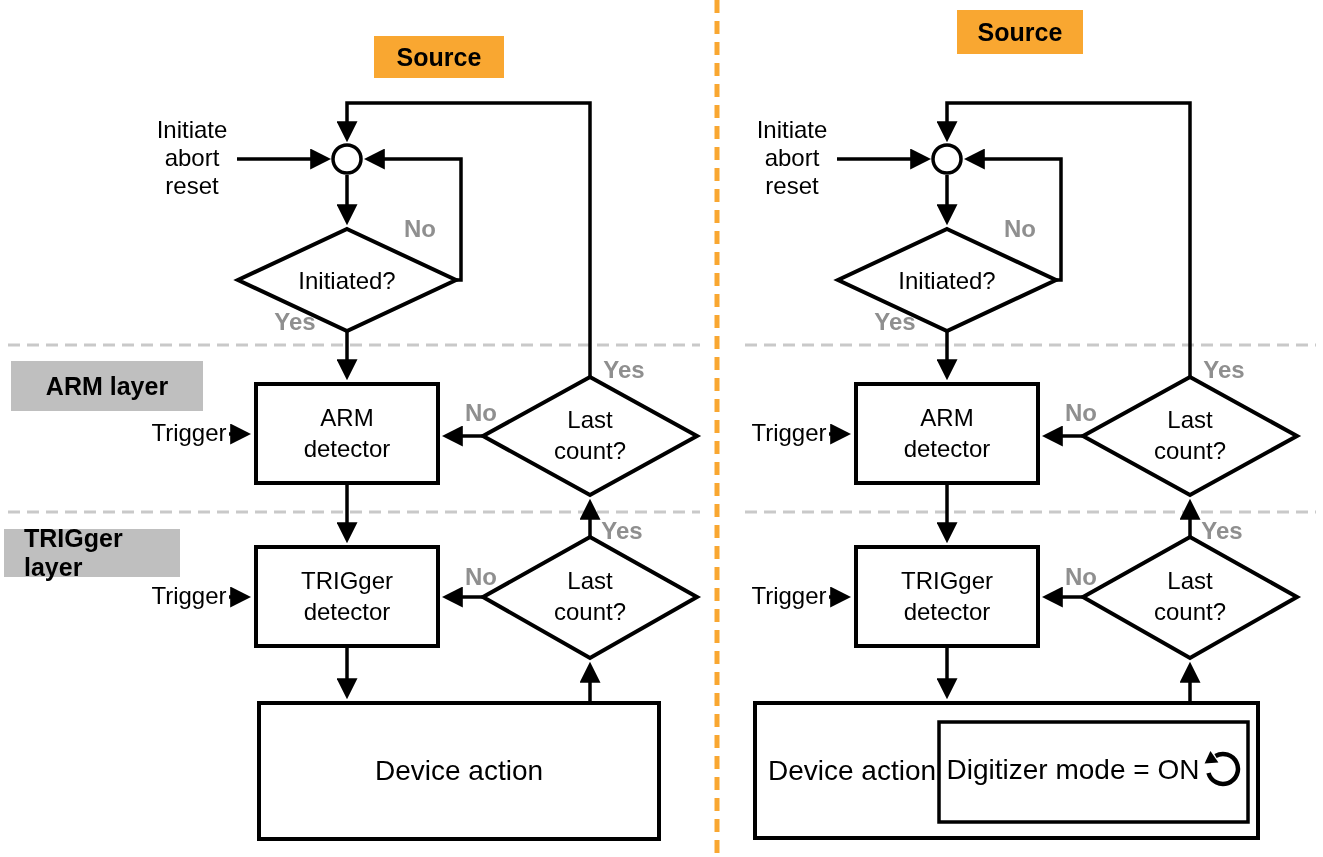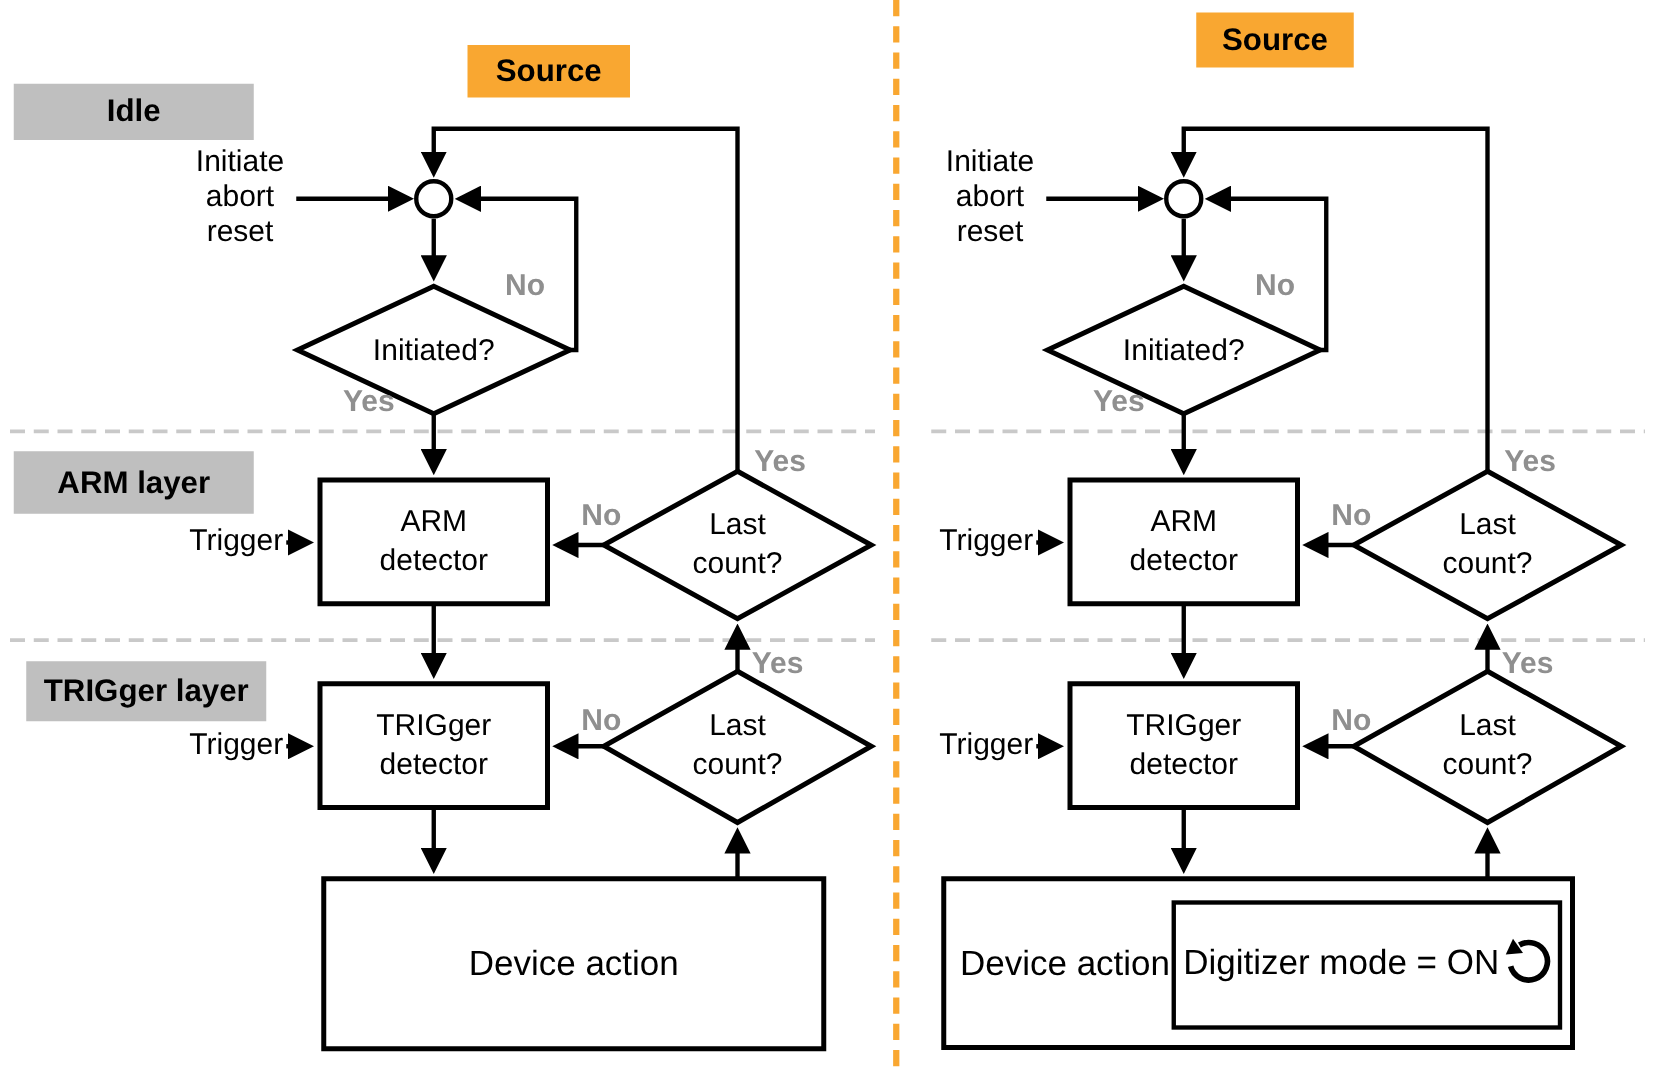--- a/index.html
+++ b/index.html
@@ -98,27 +98,24 @@
     </g>
   </svg>
 
   <div class="hdr" style="left:374px;top:12px;width:130px;height:42px;margin-top:24px;">
     <span>Source</span>
   </div>
   <div class="hdr" style="left:957px;top:10px;width:126px;height:44px;">
     <span>Source</span>
   </div>
 
-  <div class="layer" style="left:11px;top:67px;width:192px;height:45px;">
-    <span>Idle</span>
-  </div>
   <div class="layer" style="left:11px;top:361px;width:192px;height:50px;">
     <span>ARM layer</span>
   </div>
-  <div class="layer" style="left:21px;top:529px;width:192px;height:48px;">
+  <div class="layer" style="left:4px;top:529px;width:156px;height:48px;padding-left:20px;">
     <span>TRIGger layer</span>
   </div>
 
   <div class="lbl" style="left:192px;top:158px;">
     <span style="display:block">Initiate</span>
     <span style="display:block">abort</span>
     <span style="display:block">reset</span>
   </div>
   <div class="lbl" style="left:347px;top:281px;">Initiated?</div>
   <div class="lbl muted" style="left:420px;top:229px;">No</div>

